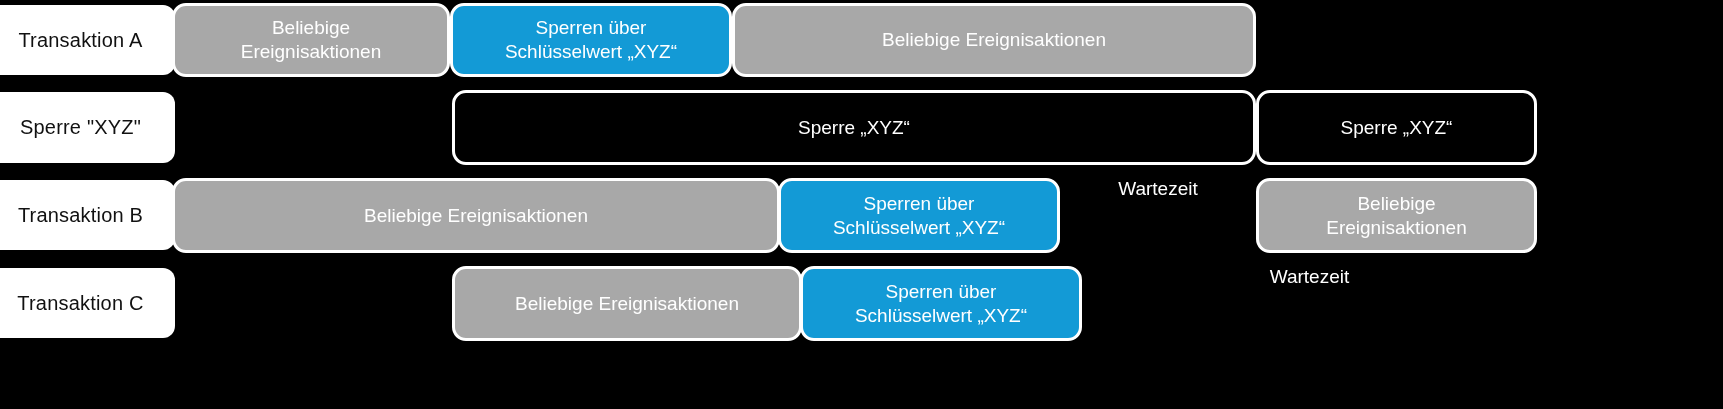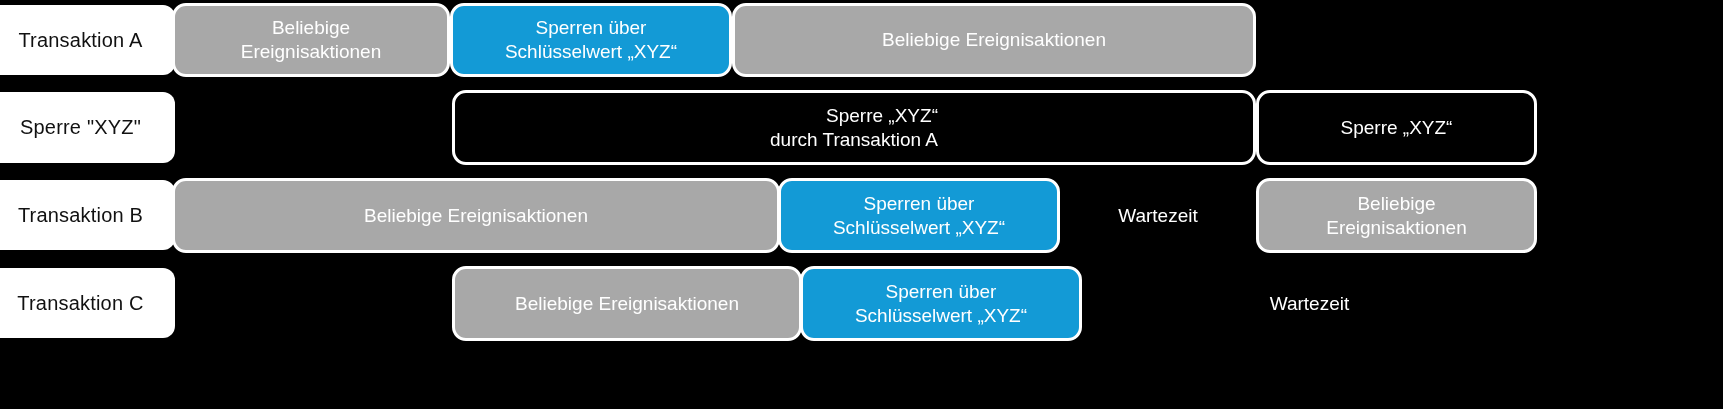--- a/index.html
+++ b/index.html
@@ -67,21 +67,20 @@
     background: #000000;
     border-color: #ffffff;
     color: #ffffff;
     text-align: right;
   }
   .plain-text {
     position: absolute;
     color: #ffffff;
     font-size: 19px;
     display: flex;
-    align-items: center;
     justify-content: center;
     text-align: center;
   }
   .bar span, .lane-label span, .plain-text span {
     display: block;
   }
 </style>
 </head>
 <body>
 
@@ -114,21 +113,20 @@
   </div>
 
   <div class="row">
     <div class="lane-label" style="left:-14px; top:92px; width:189px; height:71px;">
       <span>Sperre "XYZ"</span>
     </div>
 
     <div class="bar outline" style="left:452px; top:90px; width:804px; height:75px;">
       <div>
         <span>Sperre „XYZ“</span>
-        <span>durch Transaktion A</span>
       </div>
     </div>
 
     <div class="bar outline" style="left:1256px; top:90px; width:281px; height:75px;">
       <div>
         <span>Sperre „XYZ“</span>
       </div>
     </div>
   </div>
 

